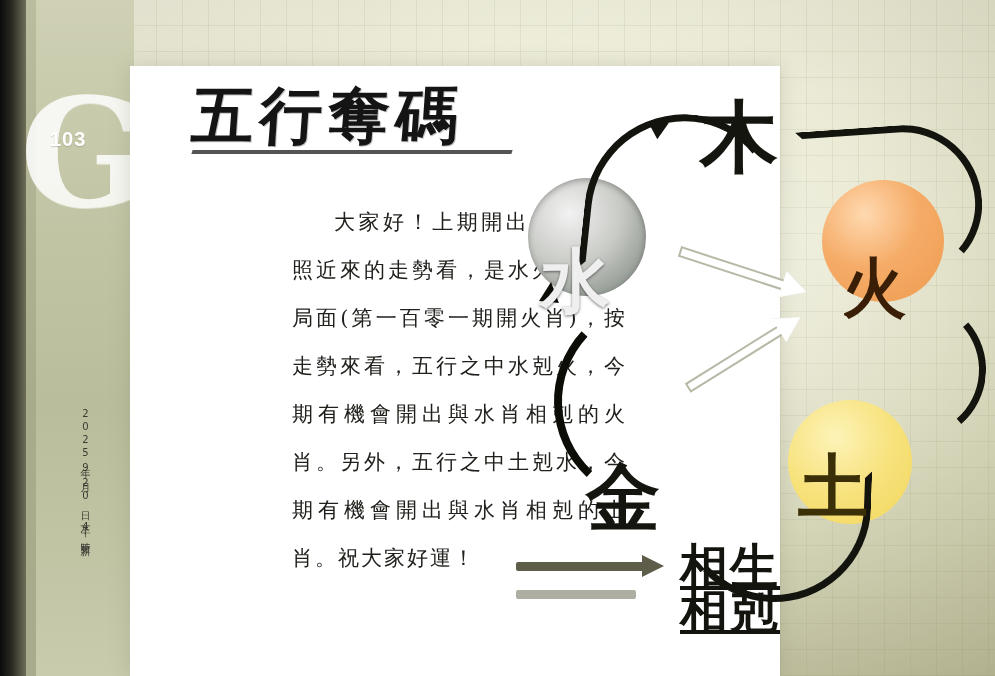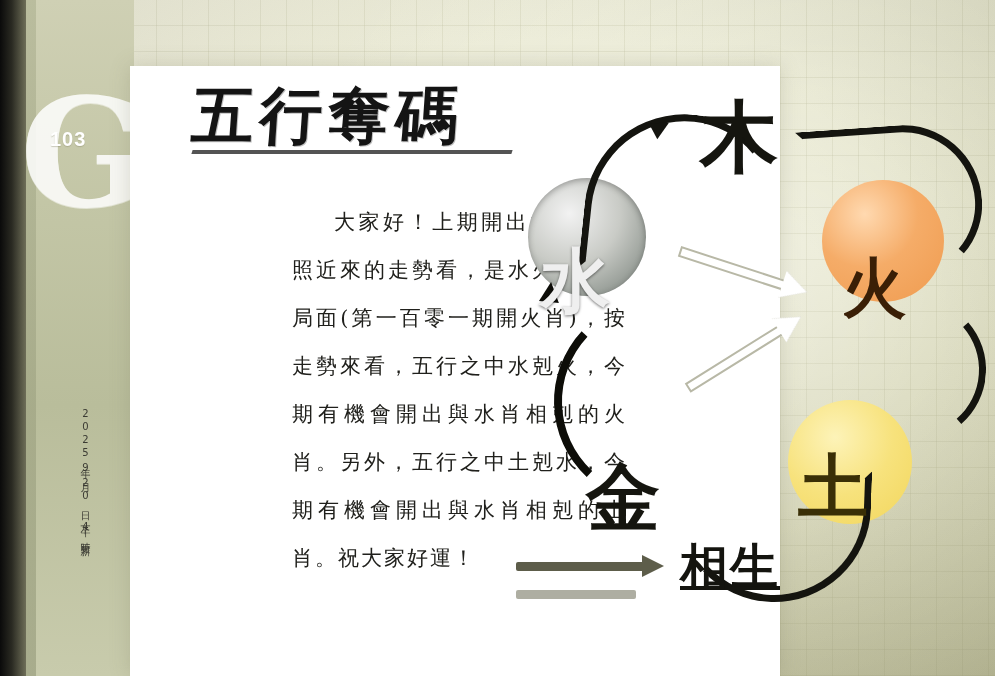--- a/index.html
+++ b/index.html
@@ -250,15 +250,16 @@
     <div class="glyph" id="g-fire">火</div>
     <div class="glyph" id="g-earth">土</div>
     <div class="glyph" id="g-metal">金</div>
     <div class="glyph" id="g-water">水</div>
 
     <div id="legend">
       <div id="legend-line1"></div>
       <div id="legend-line1-head"></div>
       <div id="legend-line2"></div>
       <div id="legend-label1">相生</div>
+      <div id="legend-label2">相剋</div>
     </div>
   </div>
 </div>
 
 </body></html>

